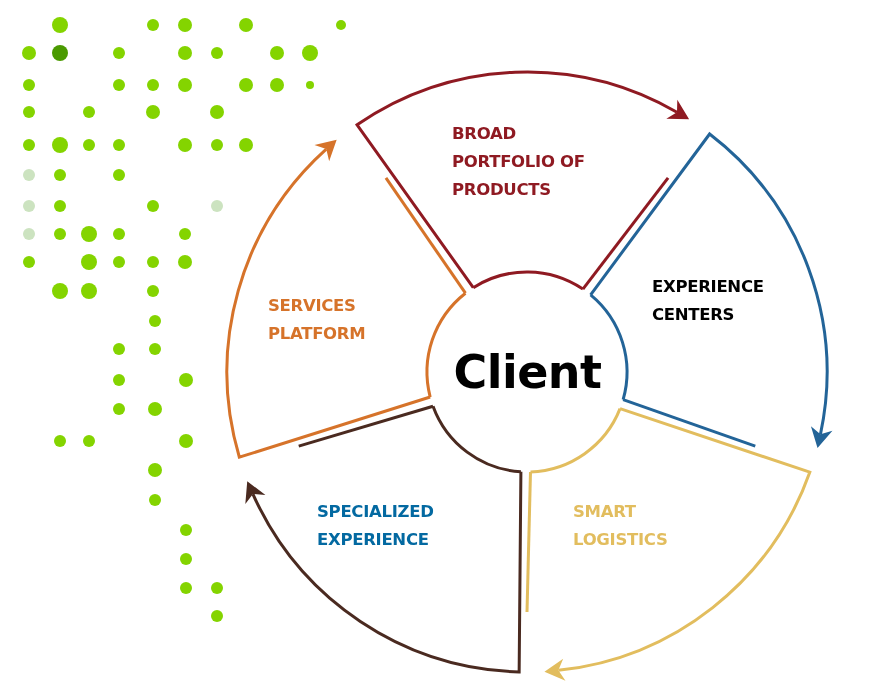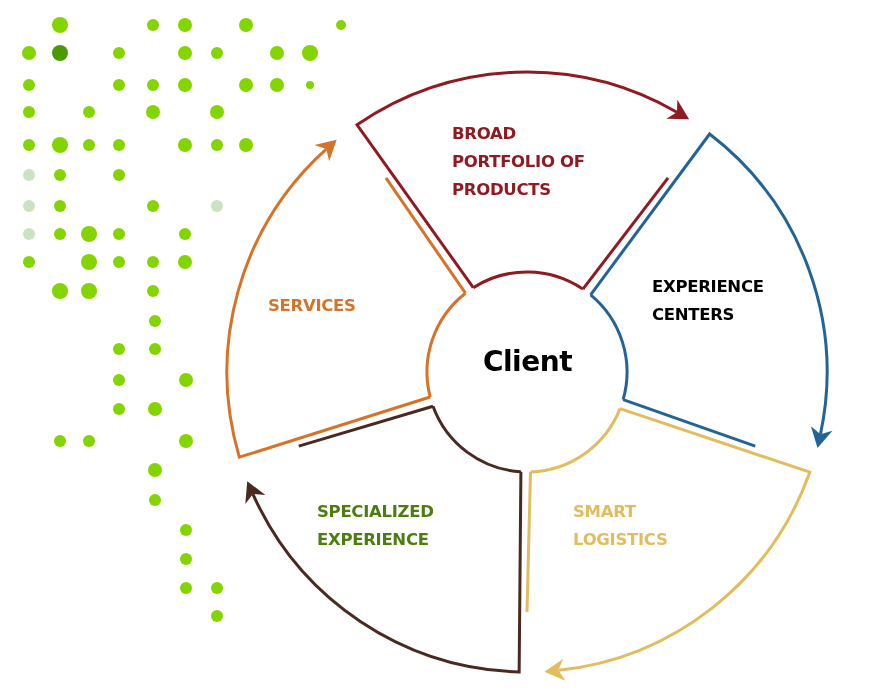--- a/index.html
+++ b/index.html
@@ -1,20 +1,20 @@
 <!DOCTYPE html>
 <html><head>
 <meta charset="utf-8">
 <style>
   html, body { margin:0; padding:0; background:#ffffff; }
   body { width:881px; height:699px; position:relative; overflow:hidden; font-family:"DejaVu Sans", sans-serif; }
   #stage { position:absolute; left:0; top:0; width:881px; height:699px; }
   .seg-label { position:absolute; font-family:"DejaVu Sans", sans-serif; font-weight:bold; font-size:16.5px; line-height:28px; letter-spacing:-0.3px; white-space:nowrap; }
   .seg-label div { display:block; }
-  #center-label { position:absolute; left:440px; top:345px; width:175px; text-align:center; font-family:"DejaVu Sans", sans-serif; font-weight:bold; font-size:28px; color:#000; letter-spacing:-0.5px; }
+  #center-label { position:absolute; left:440px; top:345px; width:175px; text-align:center; font-family:"DejaVu Sans", sans-serif; font-weight:bold; font-size:46px; color:#000; letter-spacing:-0.5px; }
 </style>
 </head>
 <body>
 
 <svg id="stage" width="881" height="699" viewBox="0 0 881 699">
   <g id="dots">
       <circle cx="60" cy="25" r="8" fill="#84d400"></circle>
       <circle cx="153" cy="25" r="6" fill="#84d400"></circle>
       <circle cx="185" cy="25" r="7" fill="#84d400"></circle>
       <circle cx="246" cy="25" r="7" fill="#84d400"></circle>
@@ -124,19 +124,20 @@
   <div>PRODUCTS</div>
 </div>
 <div class="seg-label" id="lbl-1" style="left: 652px; top: 273px; color: #000000;">
   <div>EXPERIENCE</div>
   <div>CENTERS</div>
 </div>
 <div class="seg-label" id="lbl-2" style="left: 573px; top: 498px; color: rgb(226, 189, 94);">
   <div>SMART</div>
   <div>LOGISTICS</div>
 </div>
-<div class="seg-label" id="lbl-3" style="left: 317px; top: 498px; color: #4d7c0f;">
+<div class="seg-label" id="lbl-3" style="left: 317px; top: 498px; color: #0369a1;">
   <div>SPECIALIZED</div>
   <div>EXPERIENCE</div>
 </div>
 <div class="seg-label" id="lbl-4" style="left: 268px; top: 292px; color: rgb(214, 115, 42);">
   <div>SERVICES</div>
+  <div>PLATFORM</div>
 </div>
 
 </body></html>

